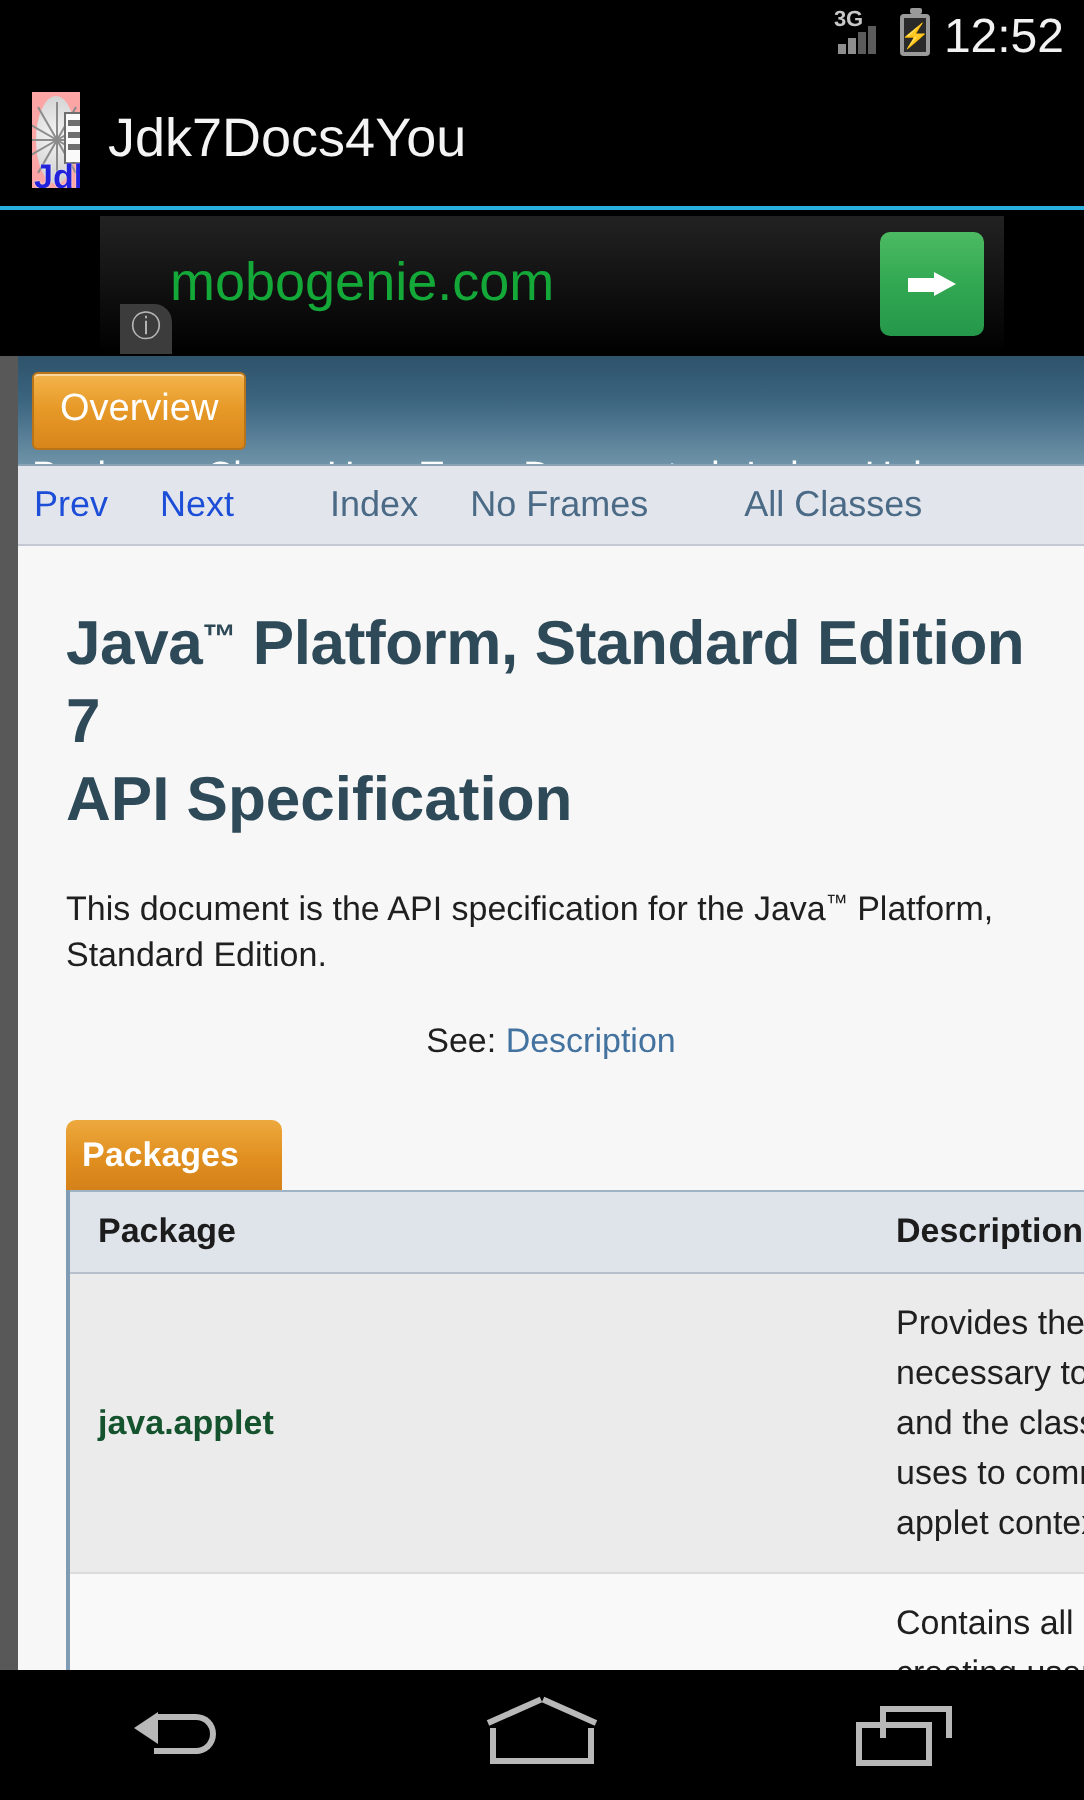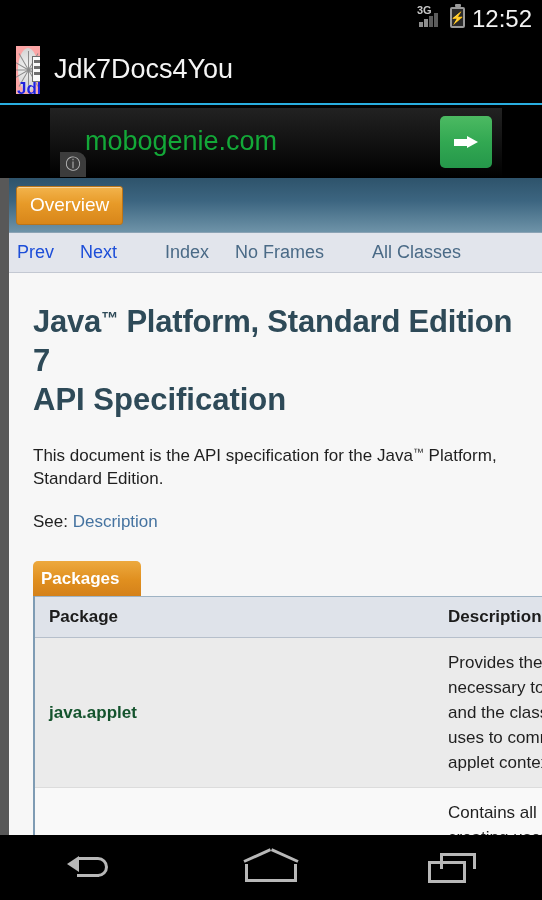--- a/index.html
+++ b/index.html
@@ -178,20 +178,21 @@
     font-family:"Liberation Sans", sans-serif;
   }
   p.intro {
     margin-top:22px; font-size:17px; line-height:23px; color:#1f1f1f;
     font-family:"Liberation Sans", sans-serif;
   }
   p.intro .tm { font-size:11px; vertical-align:5px; }
   p.see {
     margin-top:20px; font-size:17px; line-height:23px; color:#1f1f1f;
     font-family:"Liberation Sans", sans-serif;
+    text-align:center;
   }
   p.see a { color:#4573a0; text-decoration:none; }
 
   
   .tablewrap { margin-top:28px; }
   .tabcap {
     display:inline-block; padding:8px 22px 7px 8px;
     background:linear-gradient(180deg,#eda93e 0%,#e08f1f 55%,#d4811a 100%);
     color:#fff; font-size:17px; font-weight:bold;
     border-top-left-radius:5px; border-top-right-radius:5px;

